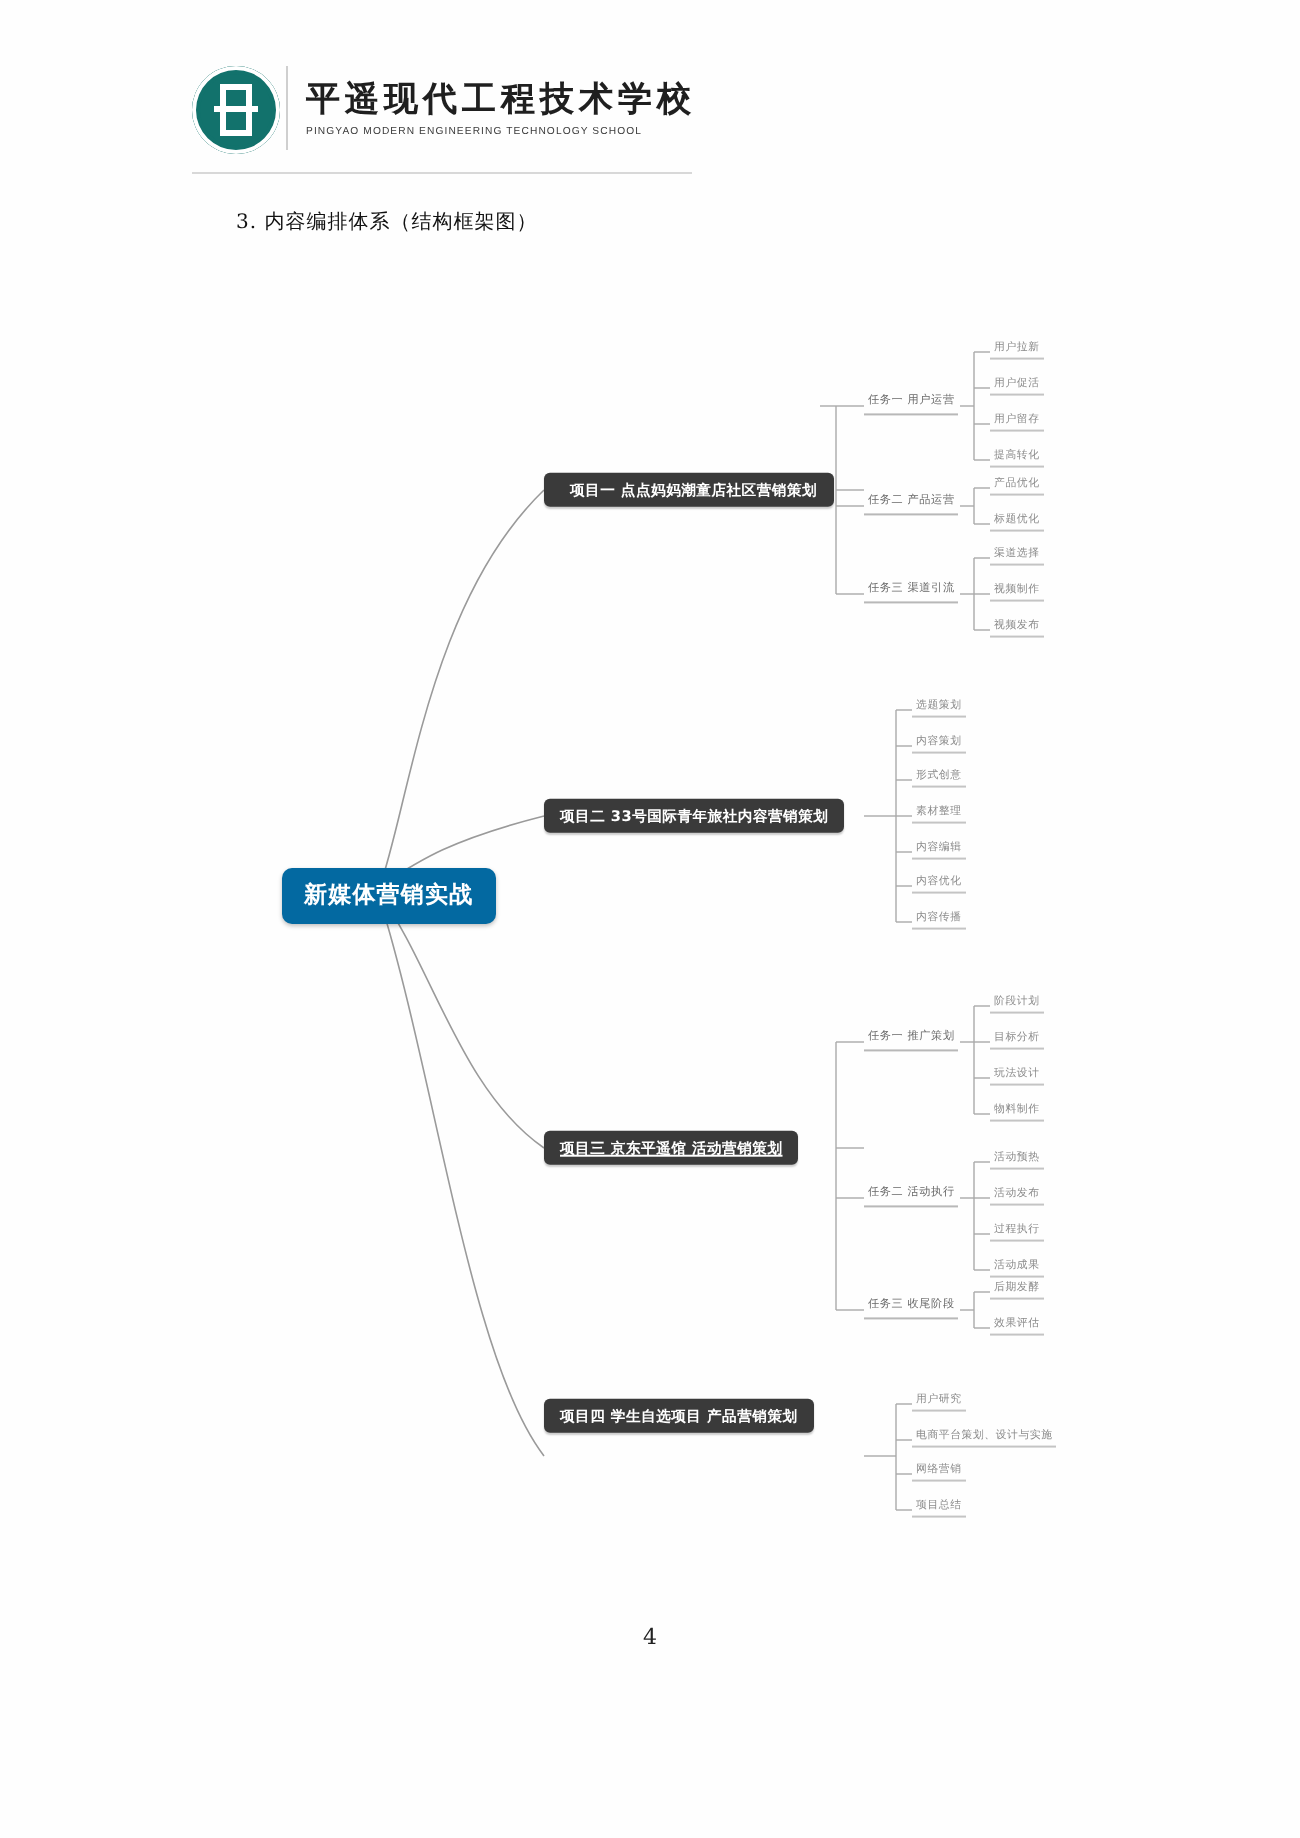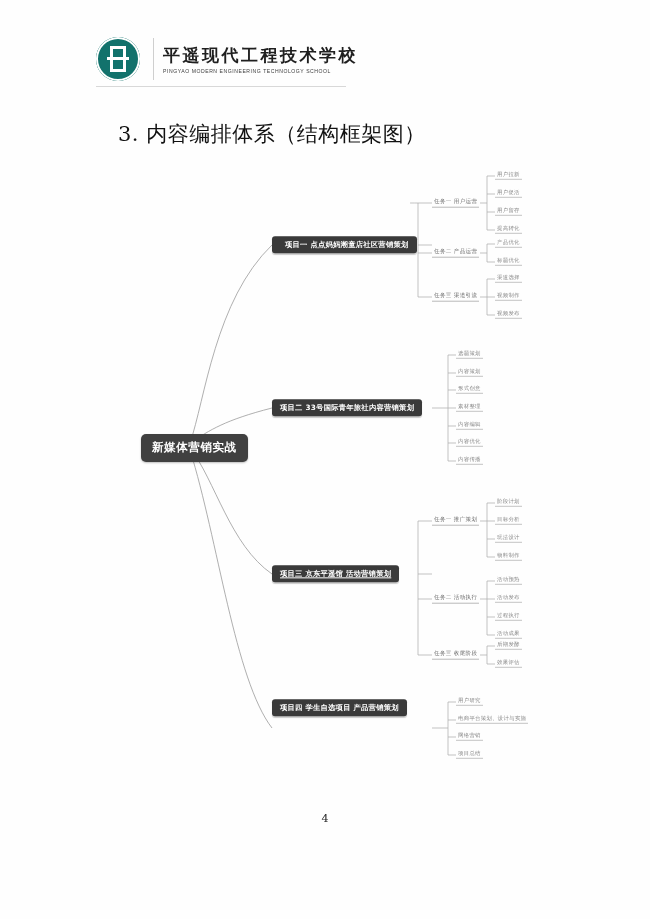--- a/index.html
+++ b/index.html
@@ -22,22 +22,22 @@
   }
 
   
   .letterhead {
     position: absolute;
     left: 96px;
     top: 33px;
     width: 252px;
     height: 52px;
     display: flex;
-    align-items: center;
-    gap: 13px;
+    align-items: flex-start;
+    gap: 3px;
   }
   .logo-mark {
     width: 44px;
     height: 44px;
     flex: 0 0 44px;
     border-radius: 50%;
     background: #12726c;
     position: relative;
     box-shadow: inset 0 0 0 2px #ffffff, inset 0 0 0 4px #12726c;
   }
@@ -94,23 +94,23 @@
     top: 86px;
     width: 250px;
     height: 1px;
     background: #d8d8d8;
   }
 
   
   .section-title {
     position: absolute;
     left: 118px;
-    top: 120px;
+    top: 104px;
     font-family: "DejaVu Serif", "Liberation Serif", serif;
-    font-size: 21px;
+    font-size: 10px;
     color: #111;
     letter-spacing: 0.5px;
     white-space: nowrap;
   }
 
   
   .mindmap {
     position: absolute;
     left: 0;
     top: 0;
@@ -124,21 +124,21 @@
   }
 
   .node {
     position: absolute;
     box-sizing: border-box;
     white-space: nowrap;
   }
 
   
   .node-root {
-    background: #404040;
+    background: #0369a1;
     color: #ffffff;
     border-radius: 5px;
     font-size: 11.5px;
     font-weight: 700;
     letter-spacing: 0.6px;
     padding: 6px 11px 7px 11px;
     font-family: "DejaVu Sans", "Liberation Sans", sans-serif;
     box-shadow: 0 1px 2px rgba(0,0,0,0.25);
   }
 

